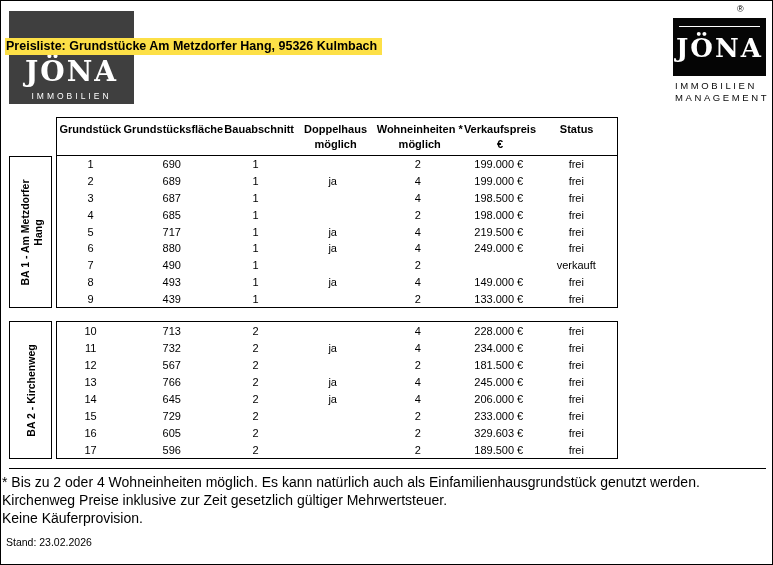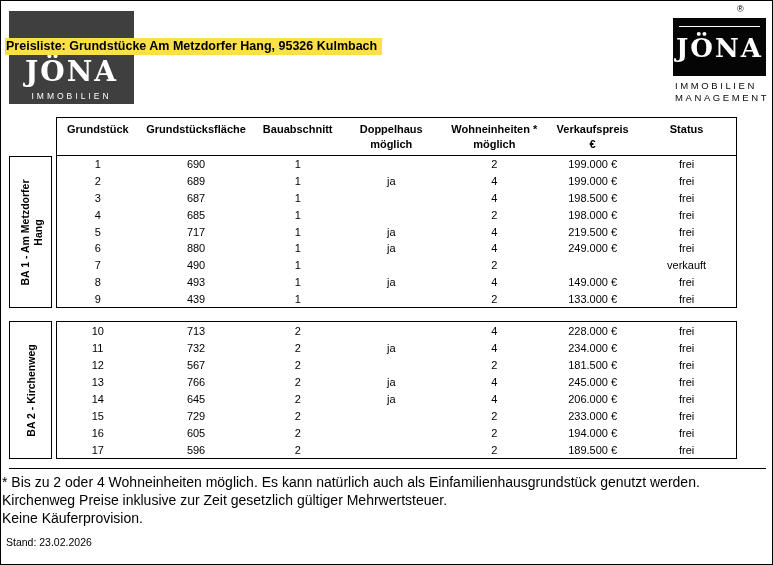--- a/index.html
+++ b/index.html
@@ -49,21 +49,21 @@
   .vtext{
     position:absolute;width:120px;height:43px;left:-30.5px;
     transform:rotate(-90deg);
     display:flex;flex-direction:column;justify-content:center;align-items:center;
     text-align:center;font-weight:bold;font-size:10.5px;line-height:13px;z-index:3;
   }
   .vtext-1{top:209.5px;}
   .vtext-2{top:367.5px;}
 
   
-  .tbox{position:absolute;left:55px;width:681px;border:1px solid #000;box-sizing:border-box;background:#fff;}
+  .tbox{position:absolute;left:55px;width:562px;border:1px solid #000;box-sizing:border-box;background:#fff;}
   .tbox-1{top:116px;height:191px;}
   .tbox-2{top:320px;height:138px;}
   .thead{display:flex;height:38px;border-bottom:1px solid #000;box-sizing:border-box;}
   .hcell{padding-top:4px;text-align:center;font-weight:bold;font-size:11px;line-height:15px;}
   .trows{display:flex;flex-direction:column;}
   .tbox-1 .trows{height:151px;}
   .tbox-2 .trows{height:136px;}
   .trow{flex:1;display:flex;align-items:center;}
   .cell{text-align:center;font-size:11px;line-height:12px;}
   .c0{width:85px;}
@@ -277,21 +277,21 @@
           <div class="cell c4">2</div>
           <div class="cell c5">233.000 €</div>
           <div class="cell c6">frei</div>
         </div>
         <div class="trow">
           <div class="cell c0">16</div>
           <div class="cell c1">605</div>
           <div class="cell c2">2</div>
           <div class="cell c3"></div>
           <div class="cell c4">2</div>
-          <div class="cell c5">194.000 €</div>
+          <div class="cell c5">329.603 €</div>
           <div class="cell c6">frei</div>
         </div>
         <div class="trow">
           <div class="cell c0">17</div>
           <div class="cell c1">596</div>
           <div class="cell c2">2</div>
           <div class="cell c3"></div>
           <div class="cell c4">2</div>
           <div class="cell c5">189.500 €</div>
           <div class="cell c6">frei</div>

